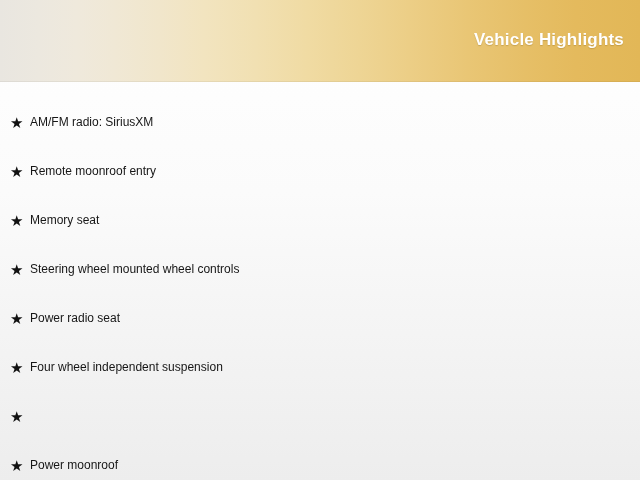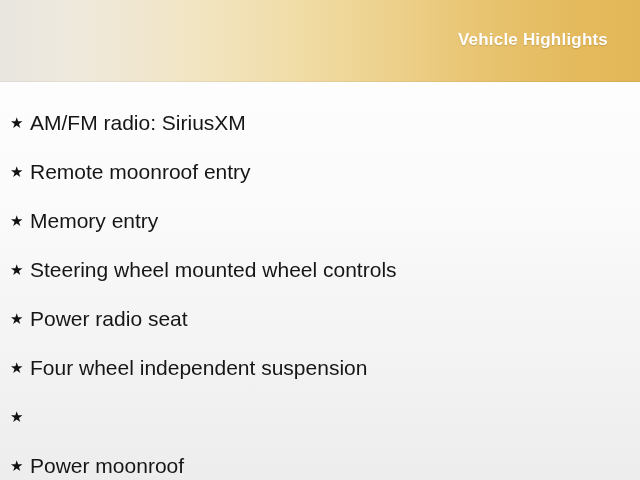--- a/index.html
+++ b/index.html
@@ -38,21 +38,21 @@
         #eed595 56%,
         #ecce86 64%,
         #e9c675 73%,
         #e6bf67 82%,
         #e4ba5d 90%,
         #e2b757 100%);
     box-shadow: inset 0 -1px 0 rgba(0,0,0,0.05);
   }
   .header-title {
     position: absolute;
-    right: 32px;
+    right: 16px;
     top: 30px;
     font-size: 17px;
     font-weight: bold;
     color: #ffffff;
     letter-spacing: 0.2px;
     text-shadow: 0 1px 1px rgba(140,110,40,0.35);
   }
   .list {
     flex: 1 1 auto;
     padding: 16px 0 0 0;
@@ -68,21 +68,21 @@
   }
   .bullet {
     flex: 0 0 auto;
     width: 20px;
     font-size: 15px;
     line-height: 1;
     color: #111111;
     text-align: left;
   }
   .item-label {
-    font-size: 21px;
+    font-size: 12px;
     color: #161616;
     line-height: 1.2;
     white-space: nowrap;
   }
 </style>
 </head>
 <body>
 
 <div class="slide">
 
@@ -97,21 +97,21 @@
       <span class="item-label">AM/FM radio: SiriusXM</span>
     </li>
 
     <li class="list-item">
       <span class="bullet">★</span>
       <span class="item-label">Remote moonroof entry</span>
     </li>
 
     <li class="list-item">
       <span class="bullet">★</span>
-      <span class="item-label">Memory entry</span>
+      <span class="item-label">Memory seat</span>
     </li>
 
     <li class="list-item">
       <span class="bullet">★</span>
       <span class="item-label">Steering wheel mounted wheel controls</span>
     </li>
 
     <li class="list-item">
       <span class="bullet">★</span>
       <span class="item-label">Power radio seat</span>

